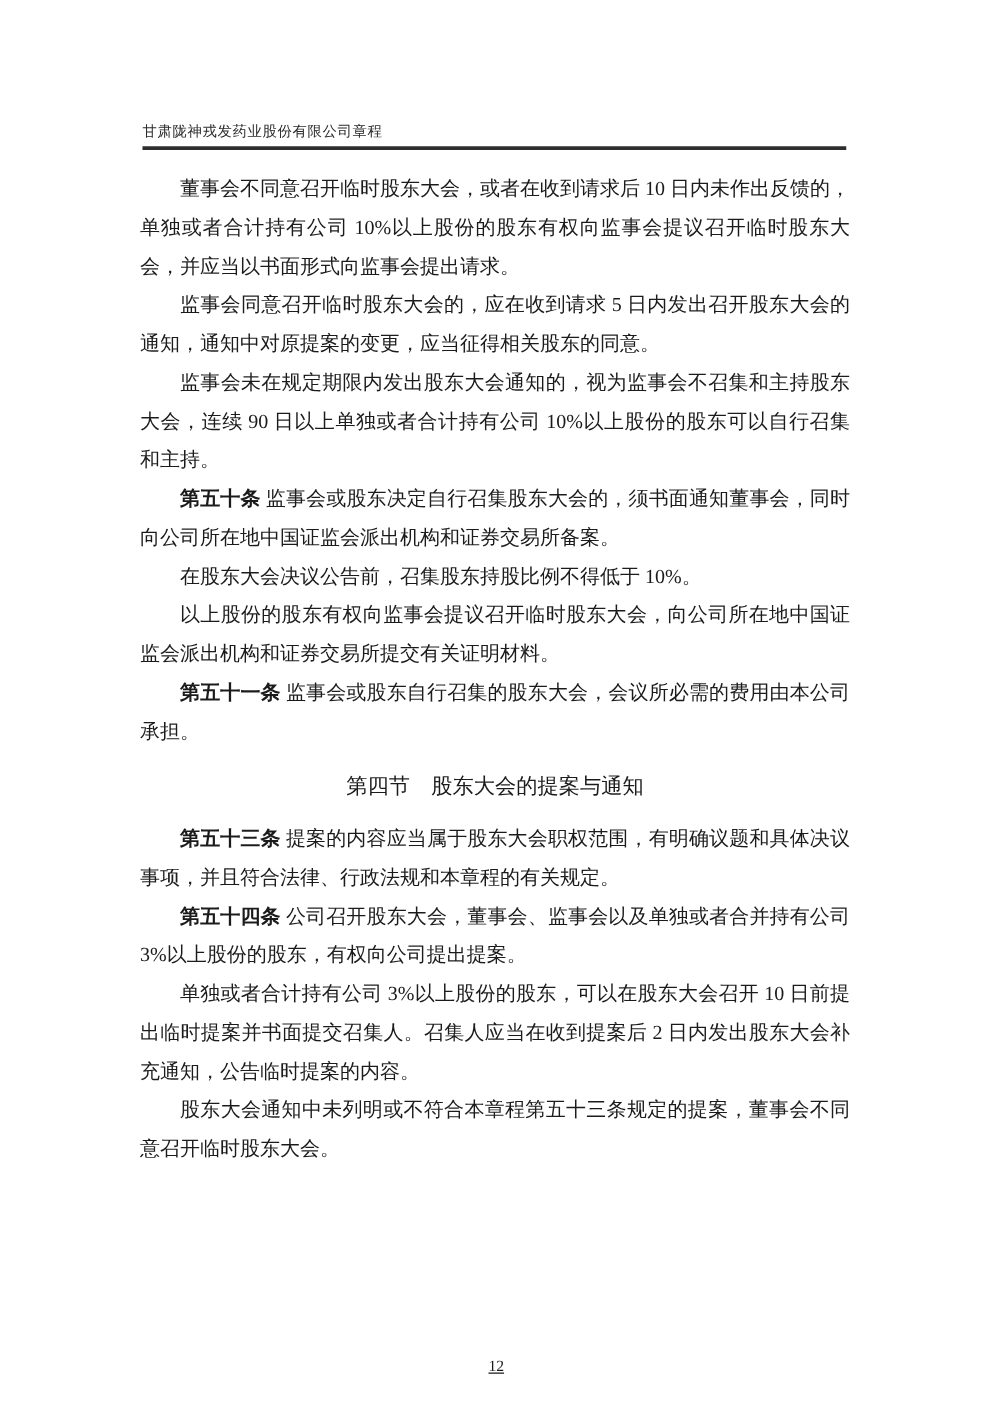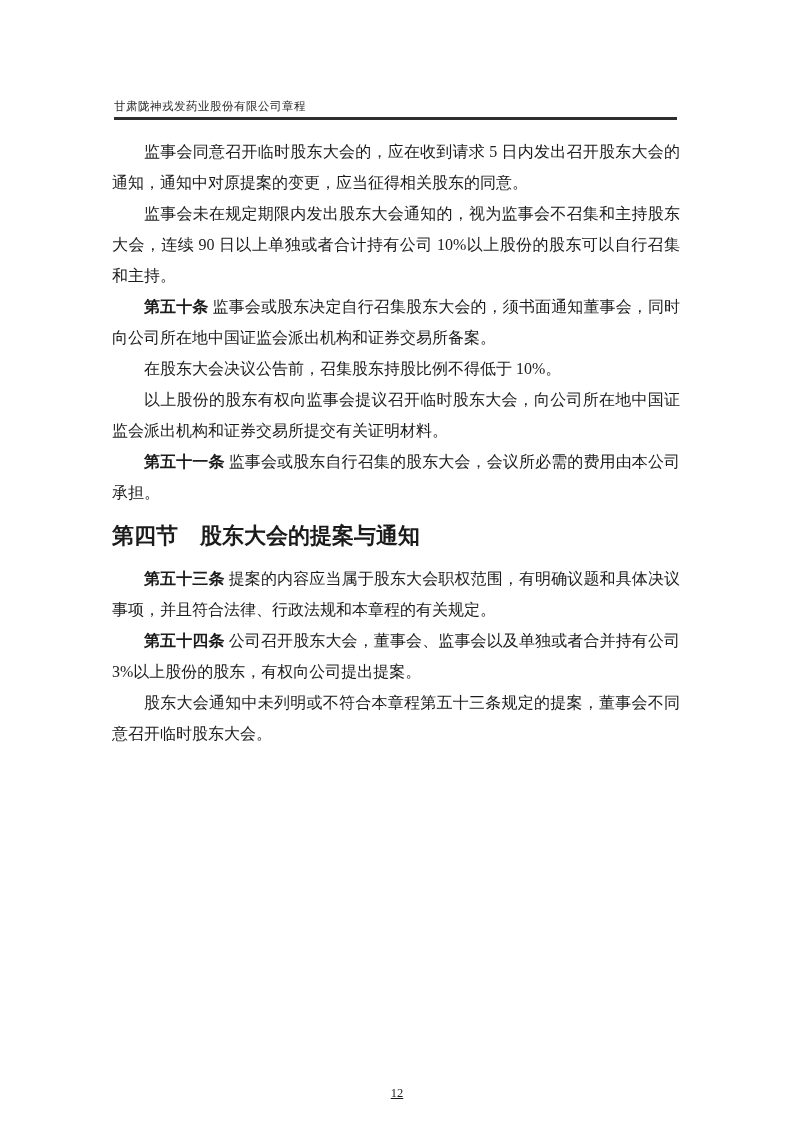--- a/index.html
+++ b/index.html
@@ -41,22 +41,23 @@
     line-height: 31px;
     text-align: justify;
     text-justify: inter-ideograph;
   }
   .content p {
     margin: 0;
     text-indent: 2em;
   }
   .art { font-weight: bold; }
   .section-heading {
-    font-size: 22px;
-    font-weight: bold;
+    font-size: 17px;
+    font-weight: normal;
+    text-align: center;
     text-indent: 0;
     margin: 12px 0 12px 0;
     line-height: 31px;
   }
   .page-footer {
     position: absolute;
     left: 0;
     top: 1040px;
     width: 794px;
     text-align: center;
@@ -69,31 +70,33 @@
 <body>
 
 <div class="page">
 
   <div class="page-header">
     <span>甘肃陇神戎发药业股份有限公司章程</span>
   </div>
   <div class="header-rule"></div>
 
   <div class="content">
+    <p><span>董事会不同意召开临时股东大会，或者在收到请求后 10 日内未作出反馈的，单独或者合计持有公司 10%以上股份的股东有权向监事会提议召开临时股东大会，并应当以书面形式向监事会提出请求。</span></p>
     <p><span>监事会同意召开临时股东大会的，应在收到请求 5 日内发出召开股东大会的通知，通知中对原提案的变更，应当征得相关股东的同意。</span></p>
     <p><span>监事会未在规定期限内发出股东大会通知的，视为监事会不召集和主持股东大会，连续 90 日以上单独或者合计持有公司 10%以上股份的股东可以自行召集和主持。</span></p>
     <p><b class="art">第五十条</b><span> 监事会或股东决定自行召集股东大会的，须书面通知董事会，同时向公司所在地中国证监会派出机构和证券交易所备案。</span></p>
     <p><span>在股东大会决议公告前，召集股东持股比例不得低于 10%。</span></p>
     <p><span>以上股份的股东有权向监事会提议召开临时股东大会，向公司所在地中国证监会派出机构和证券交易所提交有关证明材料。</span></p>
     <p><b class="art">第五十一条</b><span> 监事会或股东自行召集的股东大会，会议所必需的费用由本公司承担。</span></p>
 
     <h2 class="section-heading">第四节　股东大会的提案与通知</h2>
 
     <p><b class="art">第五十三条</b><span> 提案的内容应当属于股东大会职权范围，有明确议题和具体决议事项，并且符合法律、行政法规和本章程的有关规定。</span></p>
     <p><b class="art">第五十四条</b><span> 公司召开股东大会，董事会、监事会以及单独或者合并持有公司 3%以上股份的股东，有权向公司提出提案。</span></p>
+    <p><span>单独或者合计持有公司 3%以上股份的股东，可以在股东大会召开 10 日前提出临时提案并书面提交召集人。召集人应当在收到提案后 2 日内发出股东大会补充通知，公告临时提案的内容。</span></p>
     <p><span>股东大会通知中未列明或不符合本章程第五十三条规定的提案，董事会不同意召开临时股东大会。</span></p>
   </div>
 
   <div class="page-footer">
     <span>12</span>
   </div>
 
 </div>
 
 </body></html>

